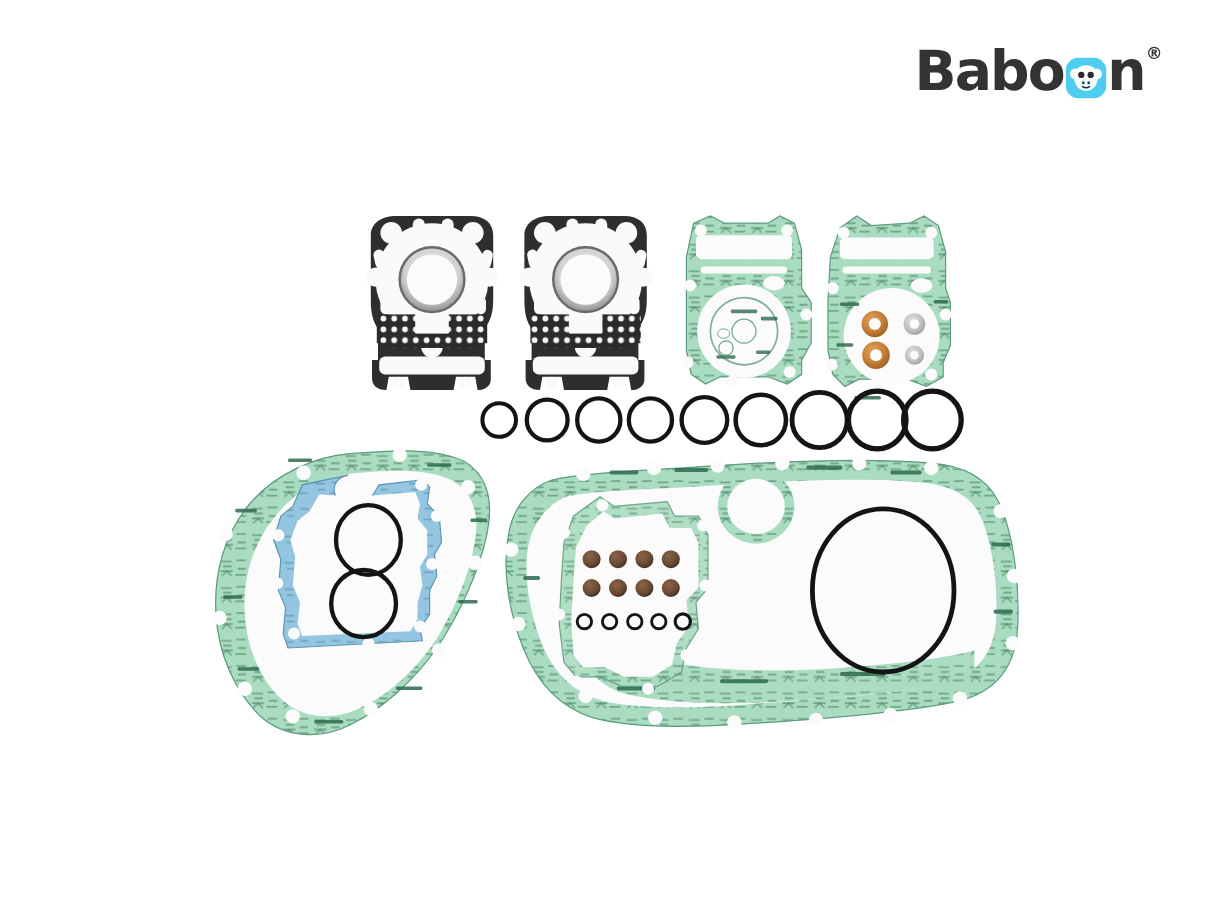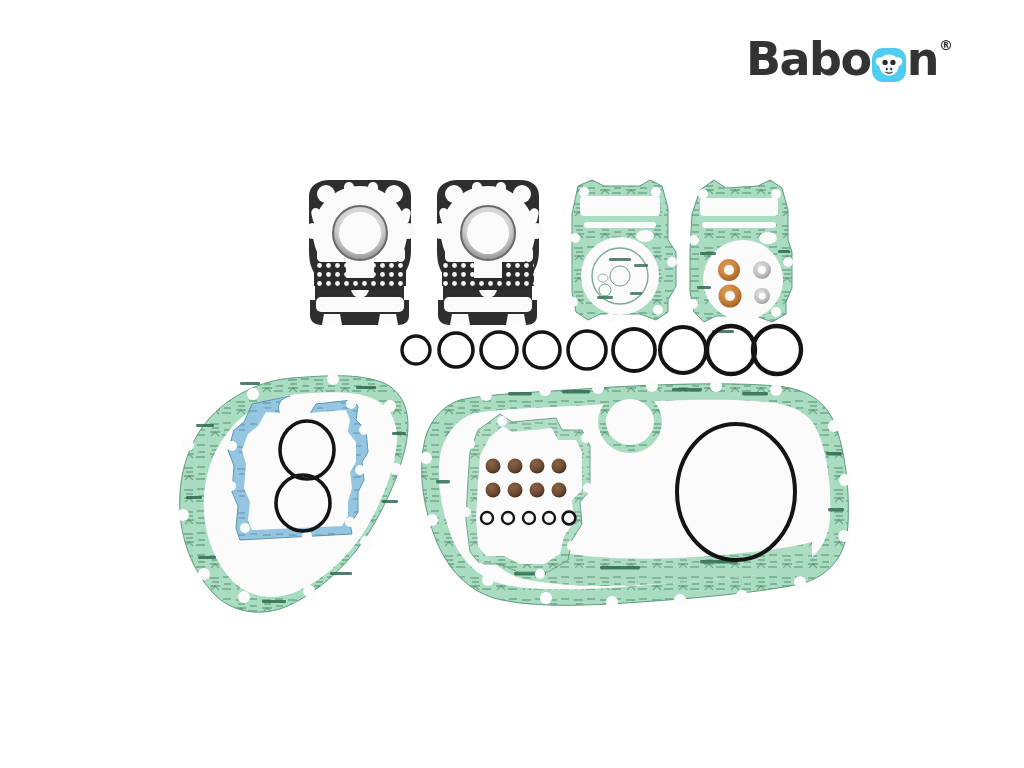--- a/index.html
+++ b/index.html
@@ -15,21 +15,21 @@
     position: relative;
     width: 1024px;
     height: 768px;
     background: #ffffff;
     overflow: hidden;
   }
 
   
   #brand-logo {
     position: absolute;
-    left: 746px;
+    left: 762px;
     top: 28px;
     width: 210px;
     height: 62px;
     display: flex;
     align-items: center;
   }
   #brand-wordmark {
     position: relative;
     font-family: "DejaVu Sans", sans-serif;
     font-weight: bold;

